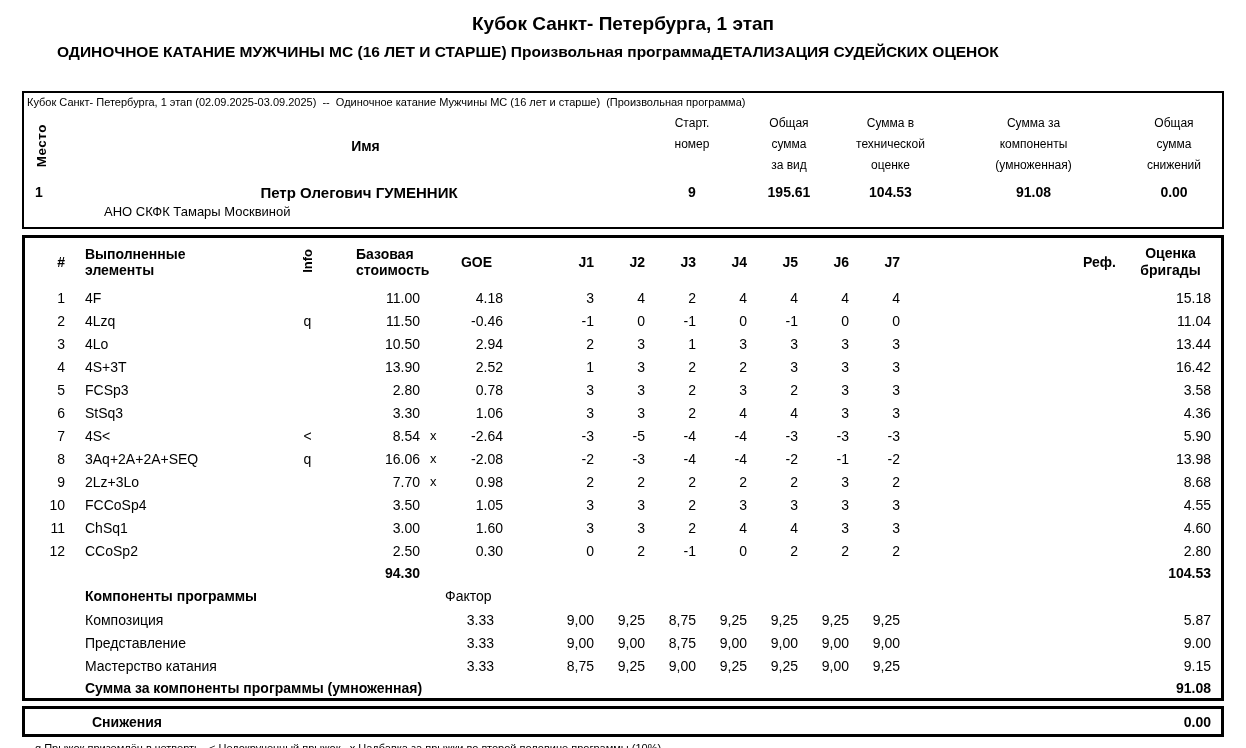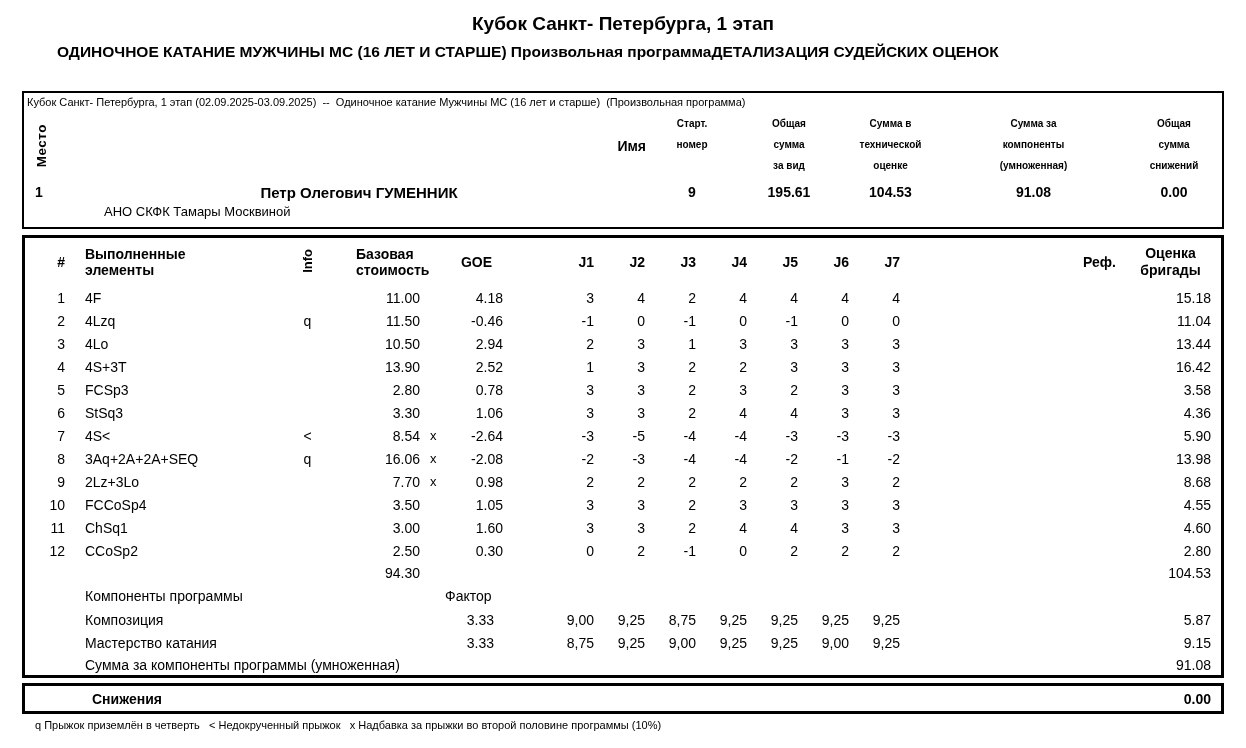--- a/index.html
+++ b/index.html
@@ -1,33 +1,33 @@
 <!DOCTYPE html>
 <html><head>
 <meta charset="utf-8">
 <style>
   html,body{margin:0;padding:0;background:#fff;}
   body{
     width:1246px;height:748px;position:relative;overflow:hidden;
     font-family:"Liberation Sans","DejaVu Sans",sans-serif;color:#000;
     -webkit-font-smoothing:antialiased;
   }
-  .b{font-weight:normal;}
+  .b{font-weight:bold;}
   .pre{white-space:pre-line;}
   .page-title{margin-top:12px;text-align:center;font-size:19px;font-weight:bold;line-height:23px;}
   .subtitle{display:flex;margin:7px 56px 0 57px;font-size:15.5px;font-weight:bold;line-height:19px;}
   
   .box1{margin:30px 22px 0 22px;border:2px solid #000;}
   .event-line{font-size:11px;line-height:15px;padding:2px 0 0 3px;white-space:pre;}
   .sum-grid{display:grid;grid-template-columns:34px 1fr 92px 102px 101px 185px 96px;}
   .sum-head{height:72px;}
-  .sum-h{font-size:10px;font-weight:bold;text-align:center;line-height:21px;padding-top:3px;}
+  .sum-h{font-size:12px;font-weight:normal;text-align:center;line-height:21px;padding-top:3px;}
   .rotcell{display:flex;align-items:center;justify-content:center;}
   .rot{writing-mode:vertical-rl;transform:rotate(180deg);font-weight:bold;font-size:13.5px;letter-spacing:.5px;}
-  .name-h{align-self:center;text-align:right;padding-left:27px;font-size:14px;font-weight:bold;}
+  .name-h{align-self:center;text-align:center;padding-left:27px;font-size:14px;font-weight:bold;}
   .sum-vals > div{font-size:14px;font-weight:bold;text-align:center;line-height:21px;}
   .comp-place{text-align:right;padding-right:4px !important;}
   .comp-name{text-align:center;padding-left:14px;font-size:15px !important;}
   .club-line{font-size:13px;line-height:18px;padding:0 0 6px 80px;}
   
   .box2{margin:6px 22px 0 22px;border:3px solid #000;}
   table.etable{width:1196px;table-layout:fixed;border-collapse:collapse;}
   table.etable td{padding:0;font-size:14px;vertical-align:middle;overflow:visible;}
   .ehead td{height:48px;font-size:13.5px;font-weight:bold;}
   .erow td{height:23px;}
@@ -390,20 +390,34 @@
           <td class="c-j">9,25</td>
           <td class="c-j">8,75</td>
           <td class="c-j">9,25</td>
           <td class="c-j">9,25</td>
           <td class="c-j">9,25</td>
           <td class="c-j">9,25</td>
           <td class="c-ref"></td>
           <td class="c-score">5.87</td>
         </tr>
 
+        <tr class="comprow">
+          <td></td>
+          <td colspan="3" class="c-name">Представление</td>
+          <td colspan="2" class="c-factor">3.33</td>
+          <td class="c-j">9,00</td>
+          <td class="c-j">9,00</td>
+          <td class="c-j">8,75</td>
+          <td class="c-j">9,00</td>
+          <td class="c-j">9,00</td>
+          <td class="c-j">9,00</td>
+          <td class="c-j">9,00</td>
+          <td class="c-ref"></td>
+          <td class="c-score">9.00</td>
+        </tr>
 
         <tr class="comprow">
           <td></td>
           <td colspan="3" class="c-name">Мастерство катания</td>
           <td colspan="2" class="c-factor">3.33</td>
           <td class="c-j">8,75</td>
           <td class="c-j">9,25</td>
           <td class="c-j">9,00</td>
           <td class="c-j">9,25</td>
           <td class="c-j">9,25</td>

